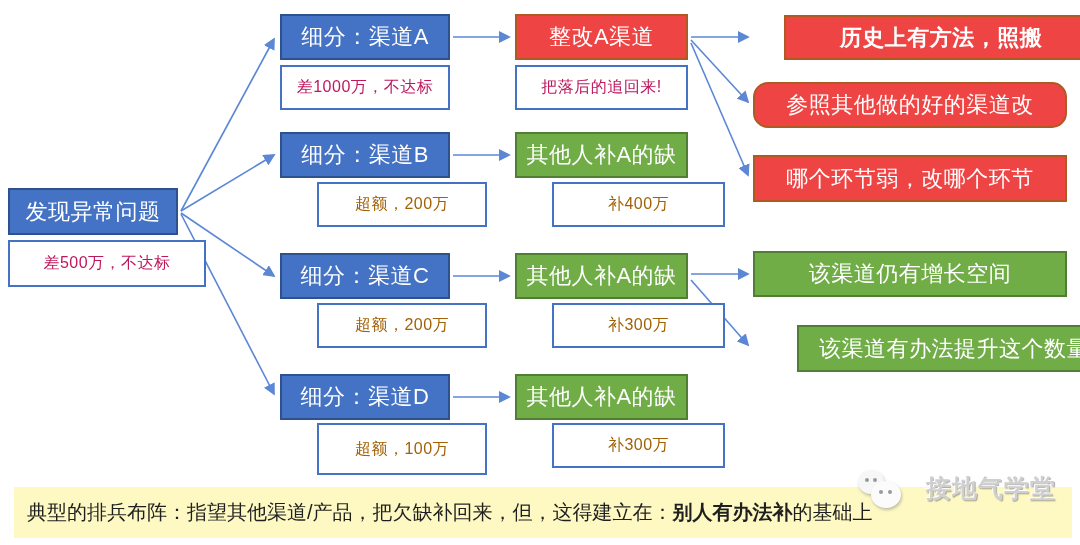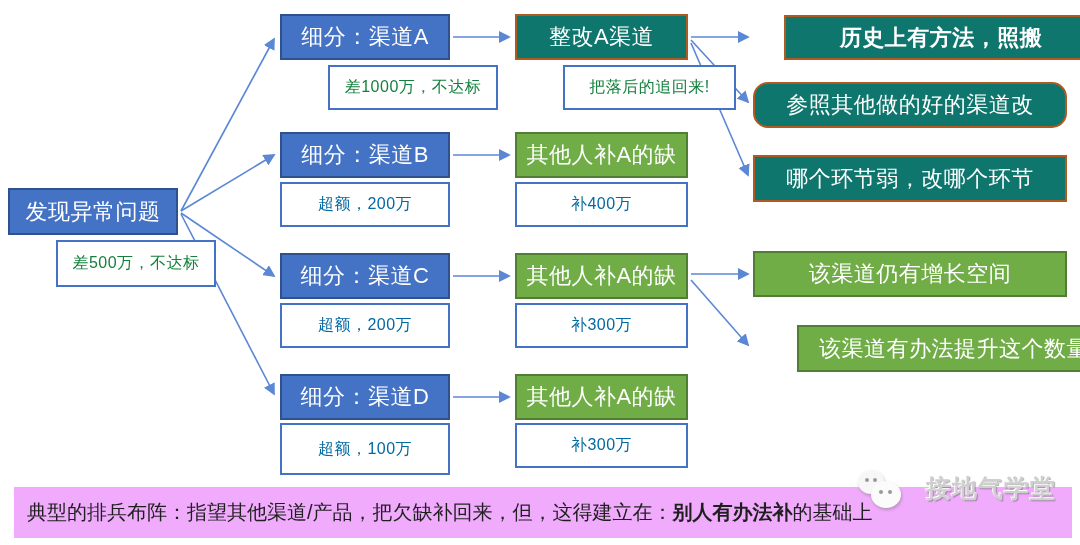--- a/index.html
+++ b/index.html
@@ -2,33 +2,33 @@
 <html><head>
 <meta charset="utf-8">
 <style>
   html,body{margin:0;padding:0;background:#ffffff;}
   body{font-family:"Liberation Sans","DejaVu Sans",sans-serif;}
   .stage{position:relative;width:1080px;height:545px;background:#ffffff;overflow:hidden;}
 
   .box{position:absolute;display:flex;align-items:center;justify-content:center;
        box-sizing:border-box;text-align:center;color:#ffffff;font-size:22px;letter-spacing:0.5px;}
   .blue{background:#4472C4;border:2px solid #2F528F;}
-  .orange{background:#0f766e;border:2px solid #AE5A21;}
+  .orange{background:#ef4444;border:2px solid #AE5A21;}
   .green{background:#70AD47;border:2px solid #507E32;}
 
   .note{position:absolute;display:flex;align-items:center;justify-content:center;
         box-sizing:border-box;background:#ffffff;border:2px solid #4472C4;
         font-size:16px;text-align:center;letter-spacing:0.5px;}
-  .note.red{color:#15803d;margin-left:48px;}
-  .note.greentx{color:#0369a1;}
+  .note.red{color:#be185d;}
+  .note.greentx{color:#a16207;margin-left:37px;}
 
   .arrows{position:absolute;left:0;top:0;pointer-events:none;}
 
   .footer{position:absolute;left:14px;top:487px;width:1058px;height:51px;
-          background:#f0abfc;display:flex;align-items:center;box-sizing:border-box;
+          background:#fef9c3;display:flex;align-items:center;box-sizing:border-box;
           padding-left:13px;font-size:20px;color:#1f1f1f;}
   .footer b{font-weight:bold;}
 
   .watermark{position:absolute;left:856px;top:470px;display:flex;align-items:flex-start;}
   .wm-icon{position:relative;width:50px;height:44px;}
   .bub{position:absolute;border-radius:50%;background:#f7f7f7;box-shadow:1px 2px 3px rgba(120,120,120,0.45);}
   .b1{left:2px;top:0;width:26px;height:24px;}
   .b2{left:15px;top:11px;width:30px;height:27px;background:#fbfbfb;}
   .eye{position:absolute;width:4px;height:4px;border-radius:50%;background:#9a9a9a;}
   .b1 .e1{left:7px;top:8px;}  .b1 .e2{left:15px;top:8px;}
@@ -61,21 +61,21 @@
       <line x1="691" y1="37" x2="748" y2="37" marker-end="url(#arr)"></line>
       <line x1="691" y1="40" x2="748" y2="102" marker-end="url(#arr)"></line>
       <line x1="691" y1="43" x2="748" y2="175" marker-end="url(#arr)"></line>
 
       <line x1="691" y1="274" x2="748" y2="274" marker-end="url(#arr)"></line>
       <line x1="691" y1="280" x2="748" y2="345" marker-end="url(#arr)"></line>
     </g>
   </svg>
 
   <div class="box blue" style="left:8px;top:188px;width:170px;height:47px;">发现异常问题</div>
-  <div class="note red" style="left:8px;top:240px;width:160px;height:47px;">差500万，不达标</div>
+  <div class="note red" style="left:8px;top:240px;width:198px;height:47px;">差500万，不达标</div>
 
   <div class="box blue" style="left:280px;top:14px;width:170px;height:46px;">细分：渠道A</div>
   <div class="note red" style="left:280px;top:65px;width:170px;height:45px;">差1000万，不达标</div>
 
   <div class="box blue" style="left:280px;top:132px;width:170px;height:46px;">细分：渠道B</div>
   <div class="note greentx" style="left:280px;top:182px;width:170px;height:45px;">超额，200万</div>
 
   <div class="box blue" style="left:280px;top:253px;width:170px;height:46px;">细分：渠道C</div>
   <div class="note greentx" style="left:280px;top:303px;width:170px;height:45px;">超额，200万</div>
 

